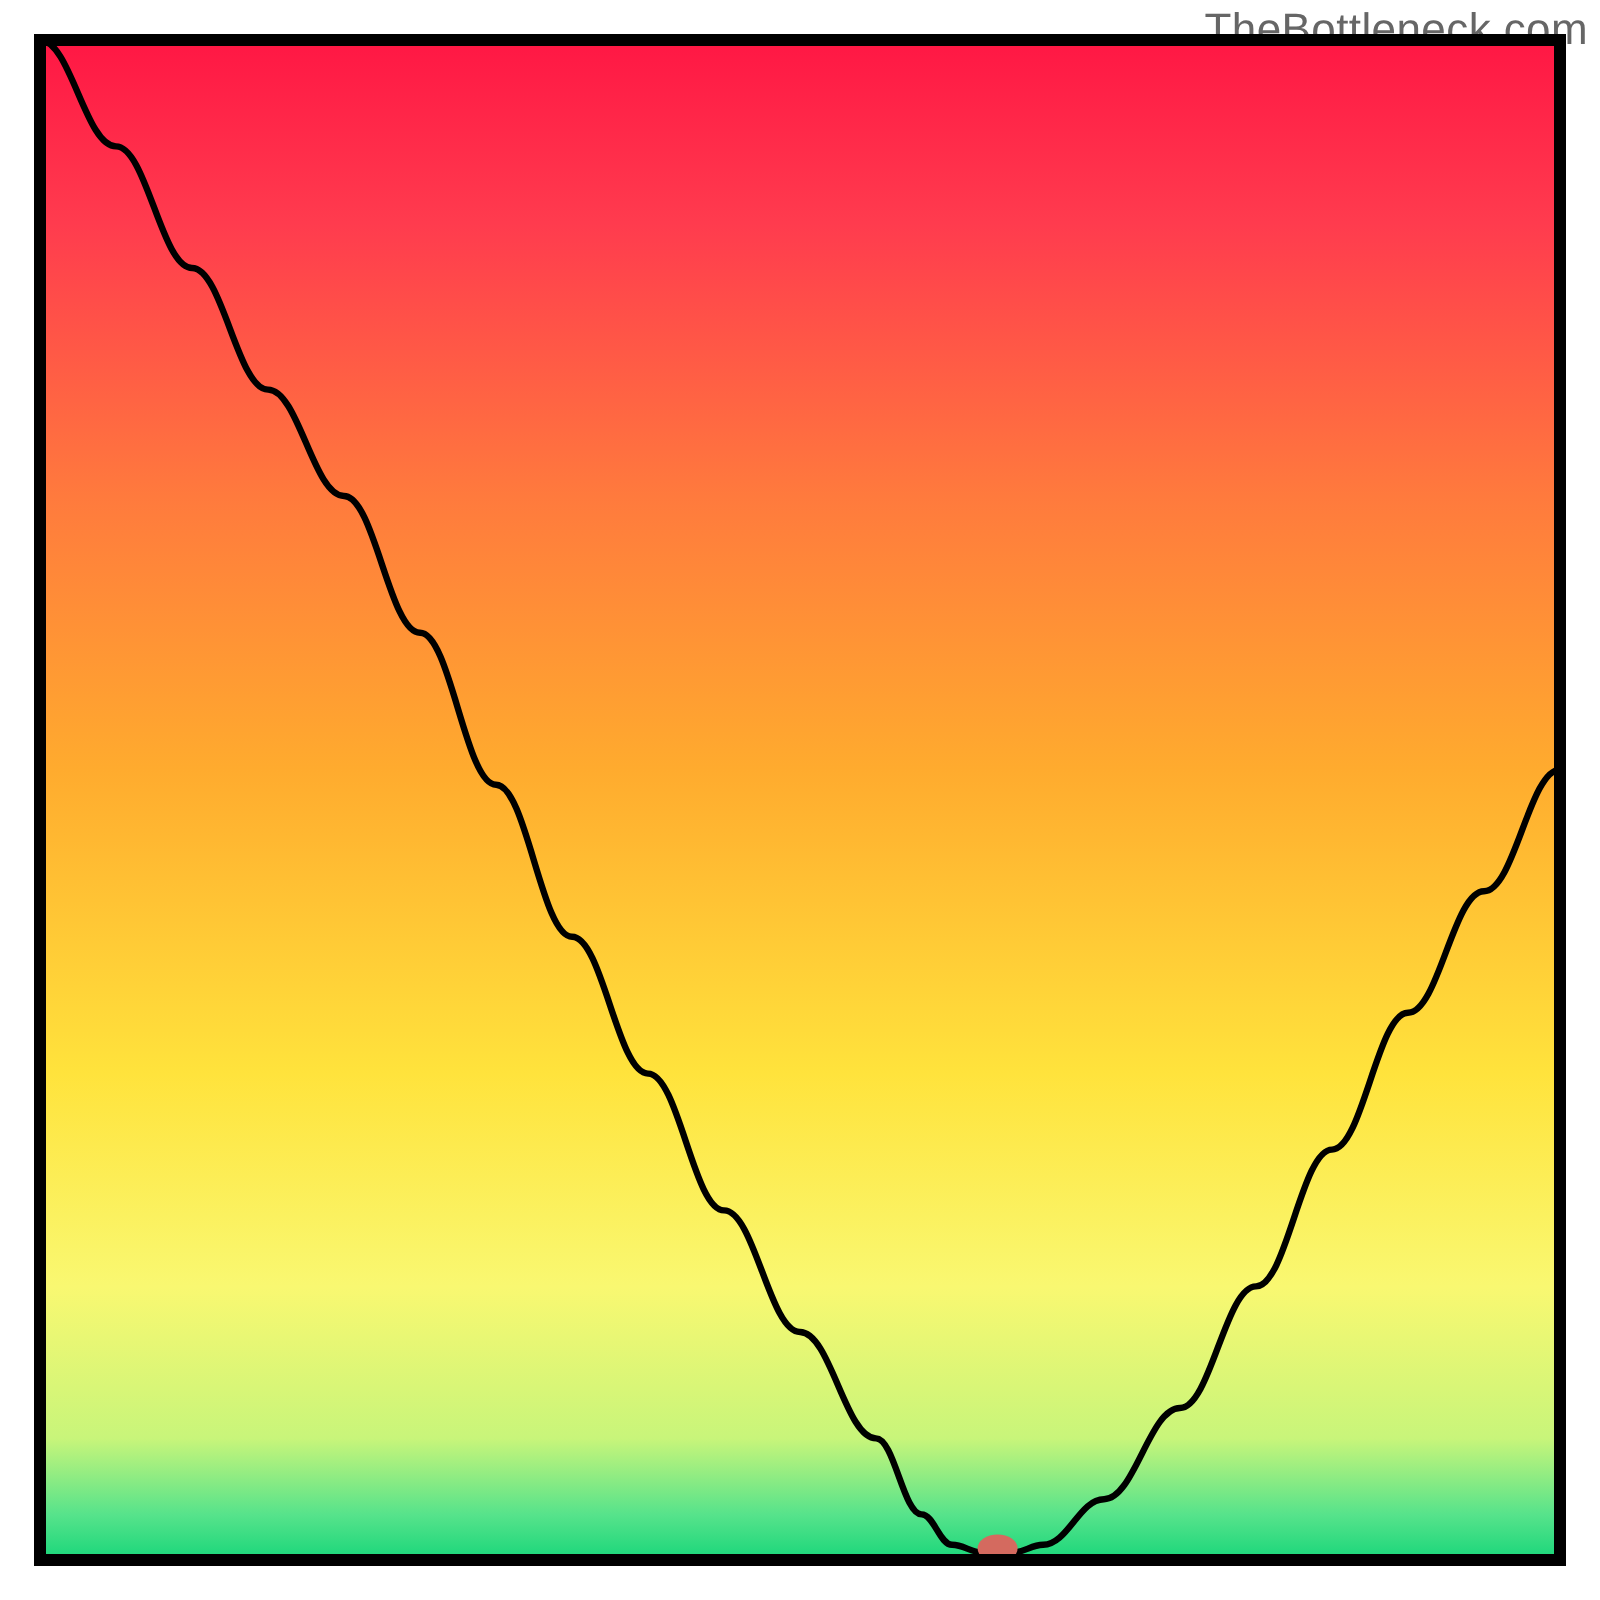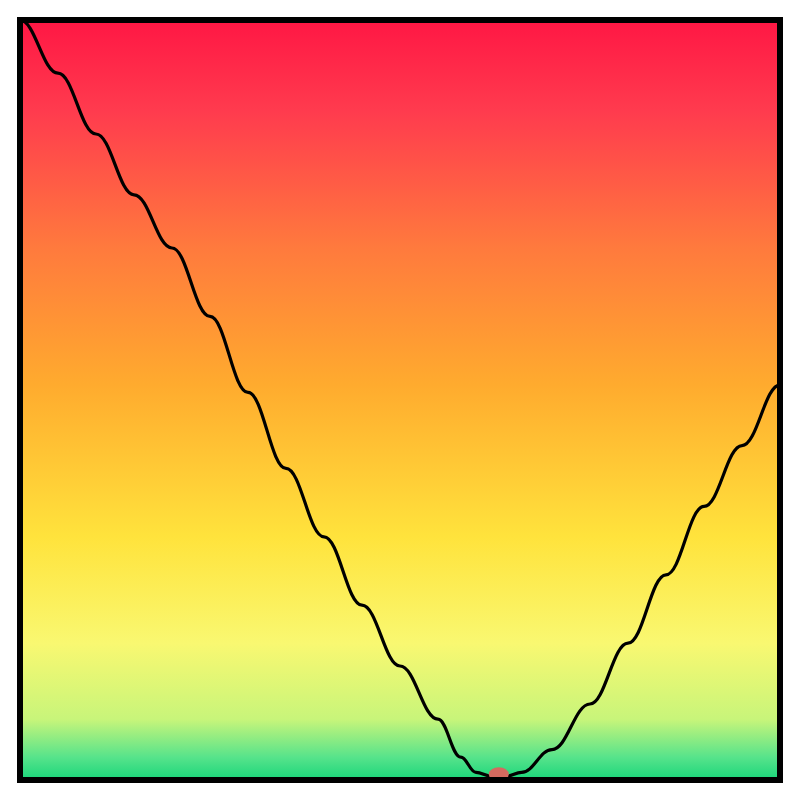--- a/index.html
+++ b/index.html
@@ -26,20 +26,21 @@
   }
   svg.chart {
     position: absolute;
     left: 0;
     top: 0;
   }
 </style>
 </head>
 <body>
 <div class="canvas">
+  <div class="watermark">TheBottleneck.com</div>
 
   <svg class="chart" width="800" height="800" viewBox="0 0 800 800">
     <defs>
 
       <linearGradient id="heat" x1="0" y1="0" x2="0" y2="1">
         <stop offset="0%" stop-color="#ff1744"></stop>
         <stop offset="12%" stop-color="#ff3b4e"></stop>
         <stop offset="30%" stop-color="#ff7a3d"></stop>
         <stop offset="48%" stop-color="#ffab2e"></stop>
         <stop offset="68%" stop-color="#ffe33c"></stop>

